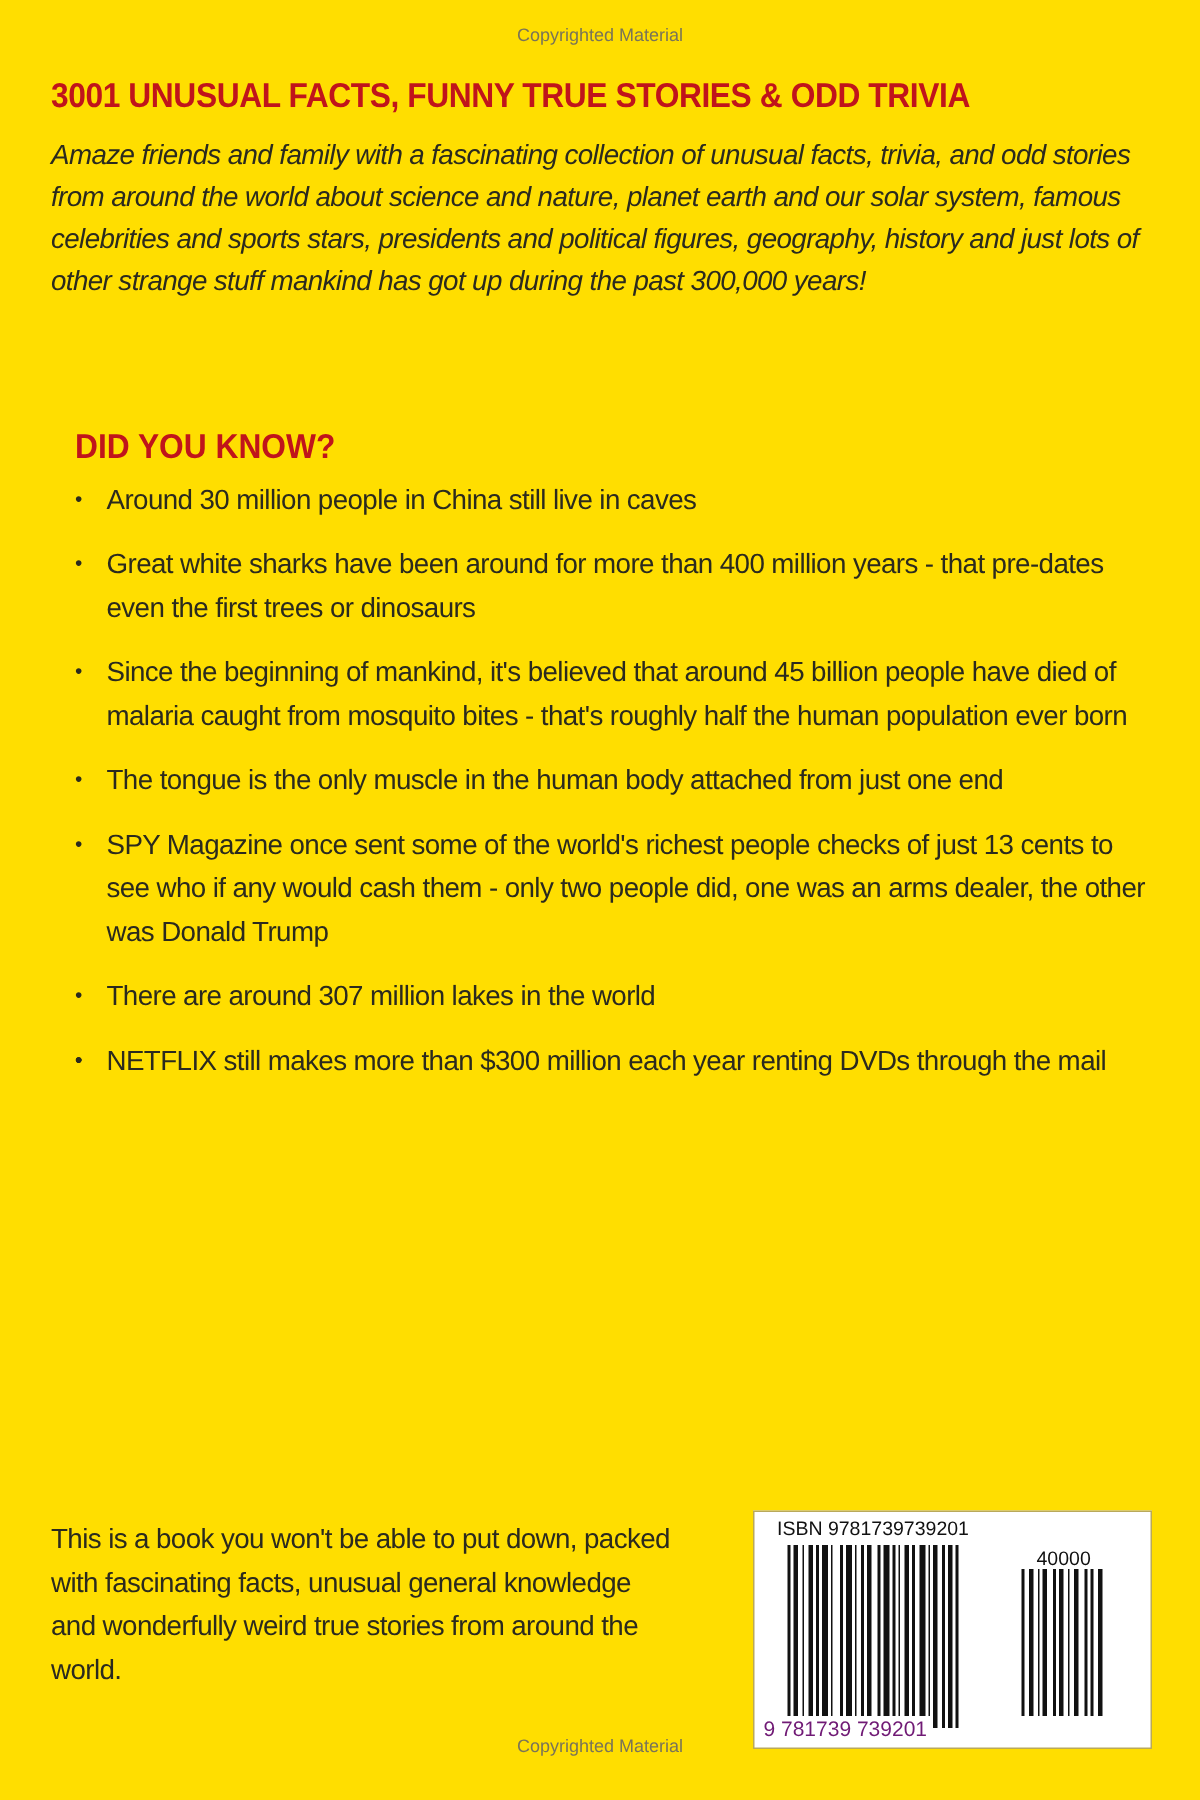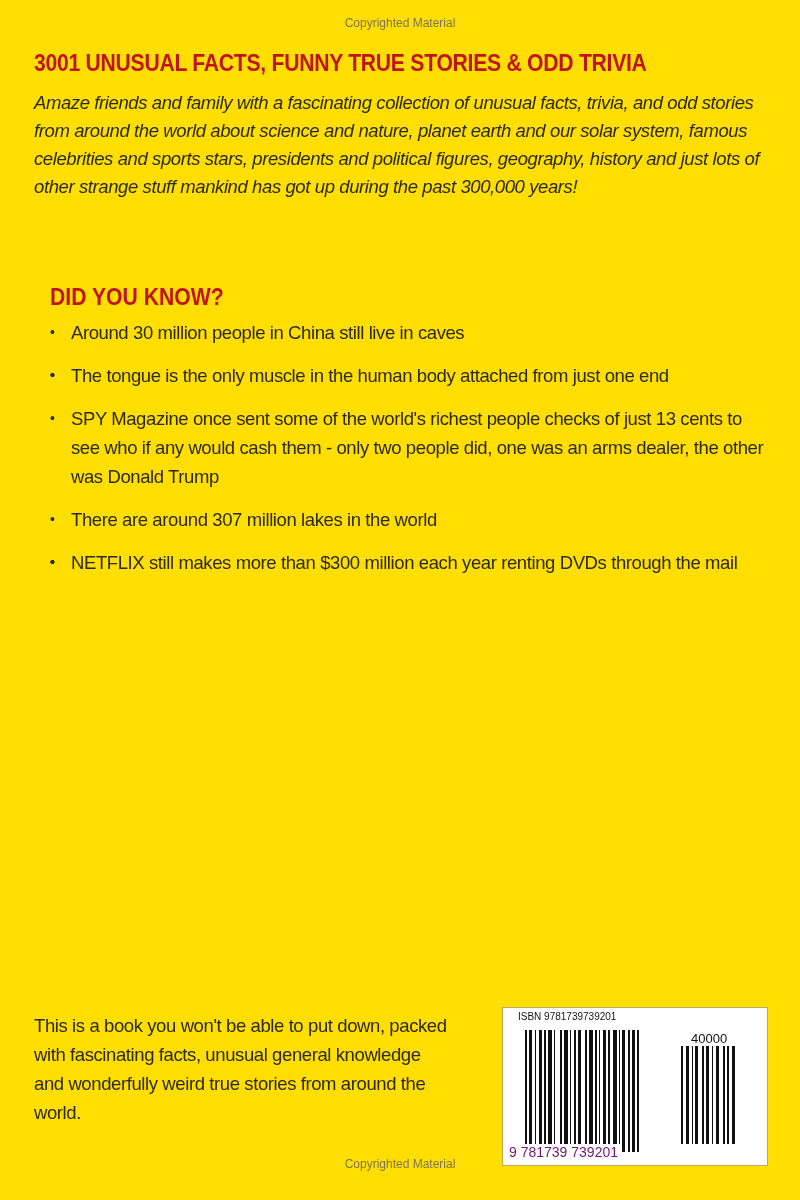--- a/index.html
+++ b/index.html
@@ -8,39 +8,39 @@
   .wm.top{top:16px;}
   .wm.bot{top:1157px;}
   .title{position:absolute;left:34px;top:50px;font-family:"Liberation Sans",sans-serif;font-weight:bold;font-size:23px;color:#C0141B;letter-spacing:-0.3px;transform:scaleX(0.92);transform-origin:left;white-space:nowrap;}
   .intro{position:absolute;left:34px;top:89px;width:740px;font-size:18.5px;line-height:28px;letter-spacing:-0.4px;font-style:italic;}
   .h2{position:absolute;left:50px;top:284px;font-weight:bold;font-size:23px;color:#C0141B;transform:scaleX(0.92);transform-origin:left;}
   .facts{position:absolute;left:48px;top:318px;width:720px;margin:0;padding:0;list-style:none;}
   .facts li{position:relative;padding-left:23px;font-size:18.5px;line-height:29px;letter-spacing:-0.4px;}
   .bullet{position:absolute;left:2px;top:0;font-size:14px;}
   .outro{position:absolute;left:34px;top:1011px;width:420px;font-size:18.5px;line-height:29px;letter-spacing:-0.4px;}
   .barcode{position:absolute;left:502px;top:1007px;width:264px;height:157px;background:#fff;border:1px solid #b9a95a;}
-  .isbn{position:absolute;left:15px;top:3px;font-size:10px;color:#111;}
+  .isbn{position:absolute;left:15px;top:3px;font-size:13px;color:#111;}
   .addon{position:absolute;left:188px;top:23px;font-size:13px;color:#111;}
   .bars{position:absolute;left:22px;top:22px;width:164px;height:122px;display:flex;align-items:flex-start;}
   .bars2{position:absolute;left:178px;top:38px;width:76px;height:98px;display:flex;}
   .b{background:#111;height:100%;}
   .digits{position:absolute;left:4px;top:136px;font-size:14px;color:#701a75;background:#fff;padding:0 2px;}
 </style>
 </head>
 <body>
 
 <div class="wm top">Copyrighted Material</div>
 <div class="title">3001 UNUSUAL FACTS, FUNNY TRUE STORIES &amp; ODD TRIVIA</div>
 <div class="intro">Amaze friends and family with a fascinating collection of unusual facts, trivia, and odd stories from around the world about science and nature, planet earth and our solar system, famous celebrities and sports stars, presidents and political figures, geography, history and just lots of other strange stuff mankind has got up during the past 300,000 years!</div>
 <div class="h2">DID YOU KNOW?</div>
 
 <ul class="facts">
   <li style="margin-bottom:14px"><span class="bullet">•</span><span>Around 30 million people in China still live in caves</span></li>
-  <li style="margin-bottom:14px"><span class="bullet">•</span></li>
-  <li style="margin-bottom:14px"><span class="bullet">•</span></li>
+  <li style="margin-bottom:14px"><span class="bullet">•</span><span>Great white sharks have been around for more than 400 million years - that pre-dates even the first trees or dinosaurs</span></li>
+  <li style="margin-bottom:14px"><span class="bullet">•</span><span>Since the beginning of mankind, it's believed that around 45 billion people have died of malaria caught from mosquito bites - that's roughly half the human population ever born</span></li>
   <li style="margin-bottom:14px"><span class="bullet">•</span><span>The tongue is the only muscle in the human body attached from just one end</span></li>
   <li style="margin-bottom:14px"><span class="bullet">•</span><span>SPY Magazine once sent some of the world's richest people checks of just 13 cents to see who if any would cash them - only two people did, one was an arms dealer, the other was Donald Trump</span></li>
   <li style="margin-bottom:14px"><span class="bullet">•</span><span>There are around 307 million lakes in the world</span></li>
   <li style="margin-bottom:14px"><span class="bullet">•</span></li>
   <li style="margin-bottom:14px"><span class="bullet">•</span></li>
   <li><span class="bullet">•</span><span>NETFLIX still makes more than $300 million each year renting DVDs through the mail</span></li>
 </ul>
 
 <div class="outro">This is a book you won't be able to put down, packed with fascinating facts, unusual general knowledge and wonderfully weird true stories from around the world.</div>
 

